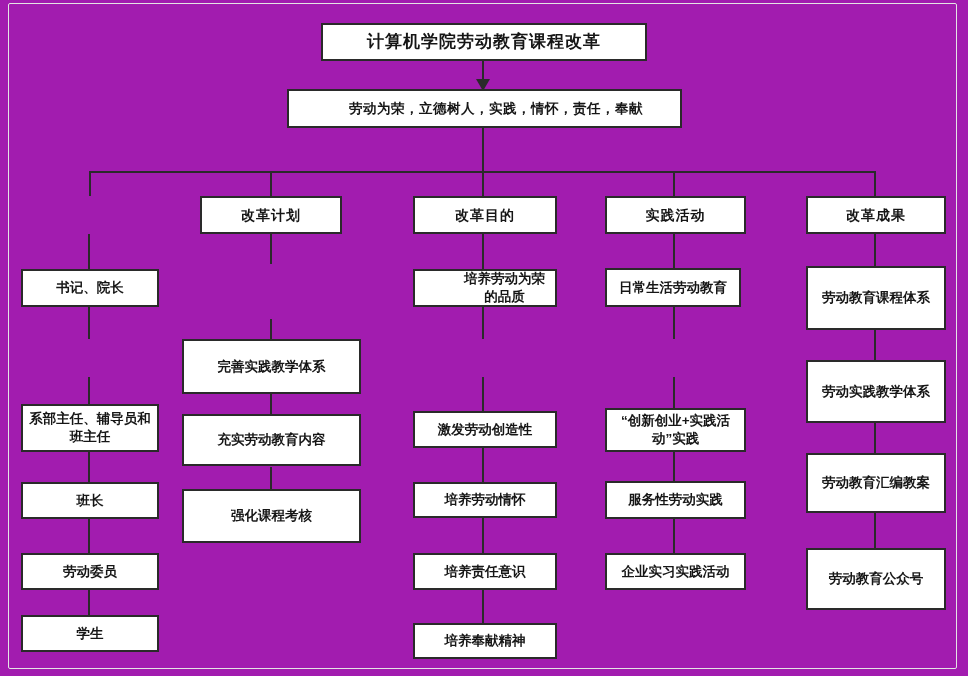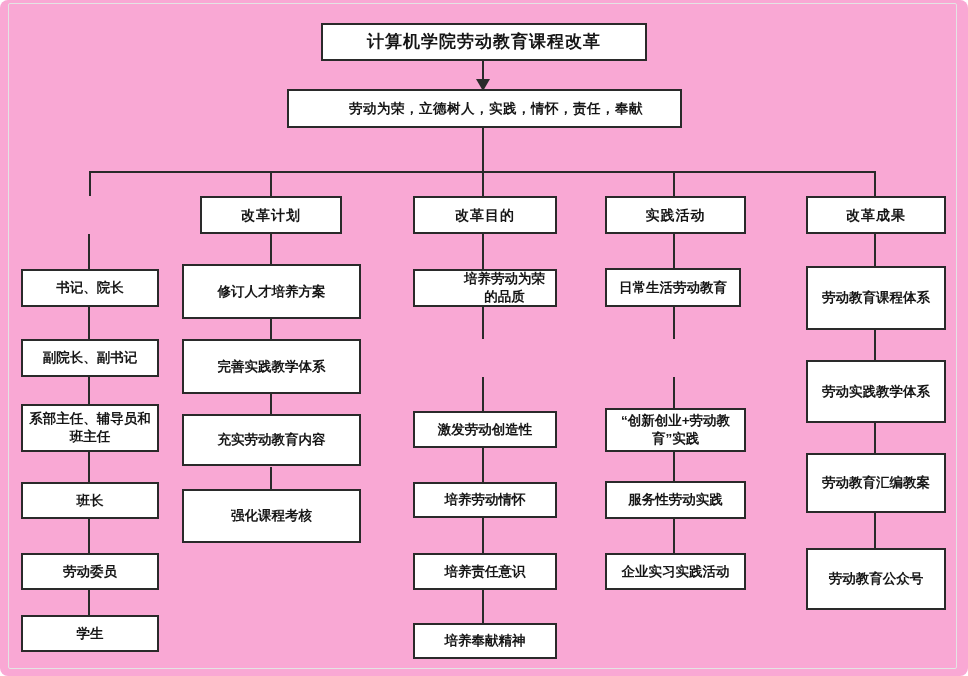--- a/index.html
+++ b/index.html
@@ -1,18 +1,18 @@
 <!DOCTYPE html>
 <html><head>
 <meta charset="utf-8">
 <style>
   html,body{margin:0;padding:0;background:#fff;}
   .canvas{
-    position:relative;width:968px;height:676px;background:#f9a8d4;overflow:hidden;
-    font-family:"Liberation Sans","DejaVu Sans",sans-serif;color:#161616;border-radius:8px;
+    position:relative;width:968px;height:676px;background:#a21caf;overflow:hidden;
+    font-family:"Liberation Sans","DejaVu Sans",sans-serif;color:#161616;
   }
   .page-frame{
     position:absolute;left:8px;top:3px;width:947px;height:664px;
     border:1px solid #e4e4e4;border-radius:2px;pointer-events:none;
   }
   .node{
     position:absolute;box-sizing:border-box;background:#ffffff;
     border:2px solid #2a2a2a;display:flex;align-items:center;justify-content:center;
     text-align:center;font-weight:bold;line-height:1.3;padding:2px 5px;
   }
@@ -50,32 +50,30 @@
   <div class="vline" style="left:874px;top:173px;height:23px;"></div>
 
   <div class="node header-node" style="left:200px;top:196px;width:142px;height:38px;">改革计划</div>
   <div class="node header-node" style="left:413px;top:196px;width:144px;height:38px;">改革目的</div>
   <div class="node header-node" style="left:605px;top:196px;width:141px;height:38px;">实践活动</div>
   <div class="node header-node" style="left:806px;top:196px;width:140px;height:38px;">改革成果</div>
 
   <div class="vline" style="left:88px;top:234px;height:35px;"></div>
   <div class="node item-node" style="left:21px;top:269px;width:138px;height:38px;">书记、院长</div>
   <div class="vline" style="left:88px;top:307px;height:32px;"></div>
-  <div class="node item-node" style="left:21px;top:339px;width:138px;height:38px;">副院长、副书记</div>
   <div class="vline" style="left:88px;top:377px;height:27px;"></div>
   <div class="node item-node" style="left:21px;top:404px;width:138px;height:48px;">系部主任、辅导员和班主任</div>
   <div class="vline" style="left:88px;top:452px;height:30px;"></div>
   <div class="node item-node" style="left:21px;top:482px;width:138px;height:37px;">班长</div>
   <div class="vline" style="left:88px;top:519px;height:34px;"></div>
   <div class="node item-node" style="left:21px;top:553px;width:138px;height:37px;">劳动委员</div>
   <div class="vline" style="left:88px;top:590px;height:25px;"></div>
   <div class="node item-node" style="left:21px;top:615px;width:138px;height:37px;">学生</div>
 
   <div class="vline" style="left:270px;top:234px;height:30px;"></div>
-  <div class="node item-node" style="left:182px;top:264px;width:179px;height:55px;">修订人才培养方案</div>
   <div class="vline" style="left:270px;top:319px;height:20px;"></div>
   <div class="node item-node" style="left:182px;top:339px;width:179px;height:55px;">完善实践教学体系</div>
   <div class="vline" style="left:270px;top:394px;height:21px;"></div>
   <div class="node item-node" style="left:182px;top:414px;width:179px;height:52px;">充实劳动教育内容</div>
   <div class="vline" style="left:270px;top:467px;height:22px;"></div>
   <div class="node item-node" style="left:182px;top:489px;width:179px;height:54px;">强化课程考核</div>
 
   <div class="vline" style="left:482px;top:234px;height:35px;"></div>
   <div class="node item-node" style="left:413px;top:269px;width:144px;height:38px;padding-left:44px;">培养劳动为荣的品质</div>
   <div class="vline" style="left:482px;top:307px;height:32px;"></div>
@@ -85,21 +83,21 @@
   <div class="node item-node" style="left:413px;top:482px;width:144px;height:36px;">培养劳动情怀</div>
   <div class="vline" style="left:482px;top:518px;height:35px;"></div>
   <div class="node item-node" style="left:413px;top:553px;width:144px;height:37px;">培养责任意识</div>
   <div class="vline" style="left:482px;top:590px;height:33px;"></div>
   <div class="node item-node" style="left:413px;top:623px;width:144px;height:36px;">培养奉献精神</div>
 
   <div class="vline" style="left:673px;top:234px;height:34px;"></div>
   <div class="node item-node" style="left:605px;top:268px;width:136px;height:39px;">日常生活劳动教育</div>
   <div class="vline" style="left:673px;top:307px;height:32px;"></div>
   <div class="vline" style="left:673px;top:377px;height:31px;"></div>
-  <div class="node item-node" style="left:605px;top:408px;width:141px;height:44px;">“创新创业+劳动教育”实践</div>
+  <div class="node item-node" style="left:605px;top:408px;width:141px;height:44px;">“创新创业+实践活动”实践</div>
   <div class="vline" style="left:673px;top:452px;height:29px;"></div>
   <div class="node item-node" style="left:605px;top:481px;width:141px;height:38px;">服务性劳动实践</div>
   <div class="vline" style="left:673px;top:519px;height:34px;"></div>
   <div class="node item-node" style="left:605px;top:553px;width:141px;height:37px;">企业实习实践活动</div>
 
   <div class="vline" style="left:874px;top:234px;height:32px;"></div>
   <div class="node item-node" style="left:806px;top:266px;width:140px;height:64px;">劳动教育课程体系</div>
   <div class="vline" style="left:874px;top:330px;height:30px;"></div>
   <div class="node item-node" style="left:806px;top:360px;width:140px;height:63px;">劳动实践教学体系</div>
   <div class="vline" style="left:874px;top:423px;height:30px;"></div>

